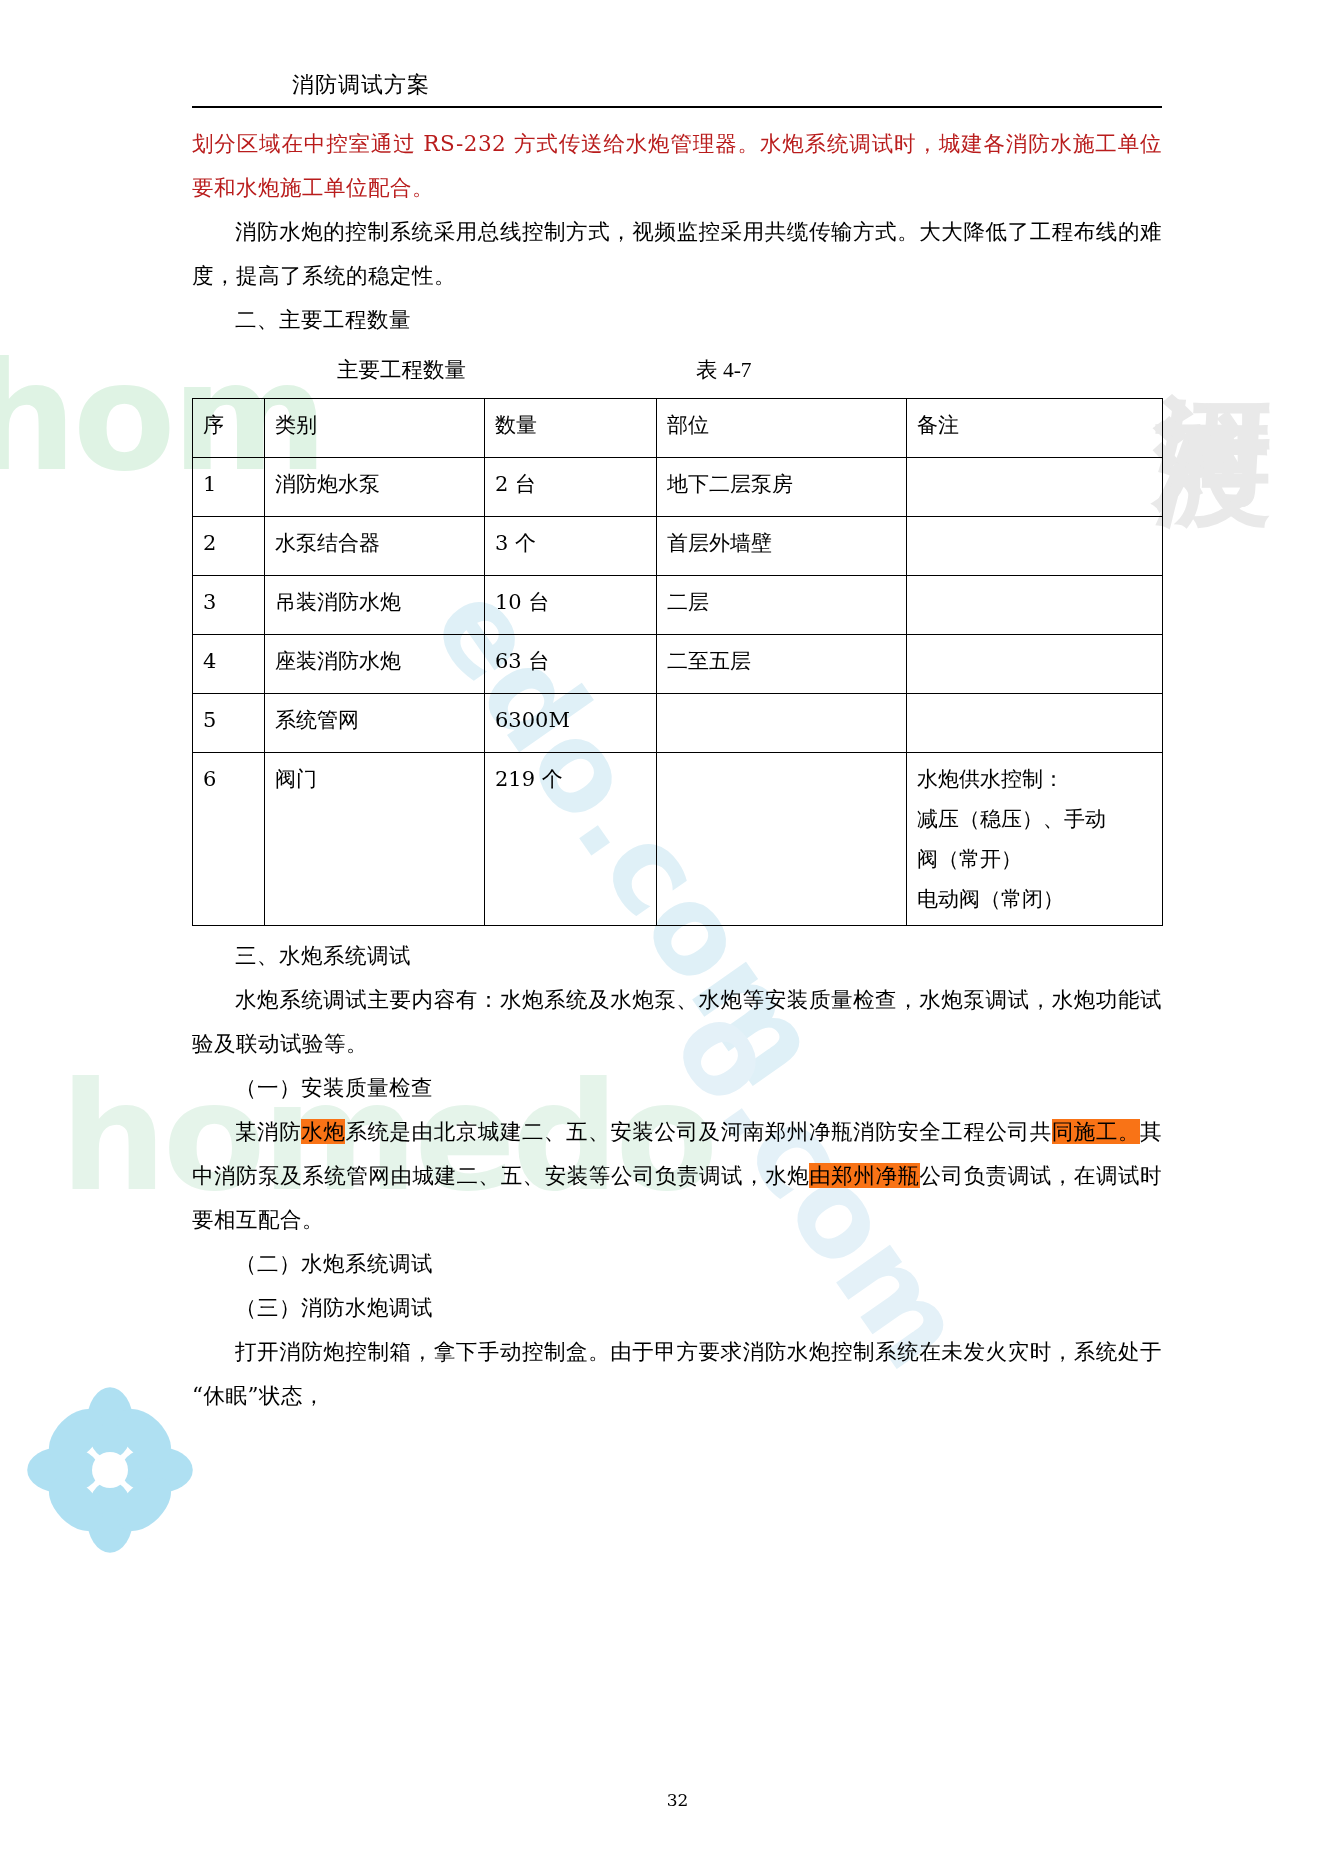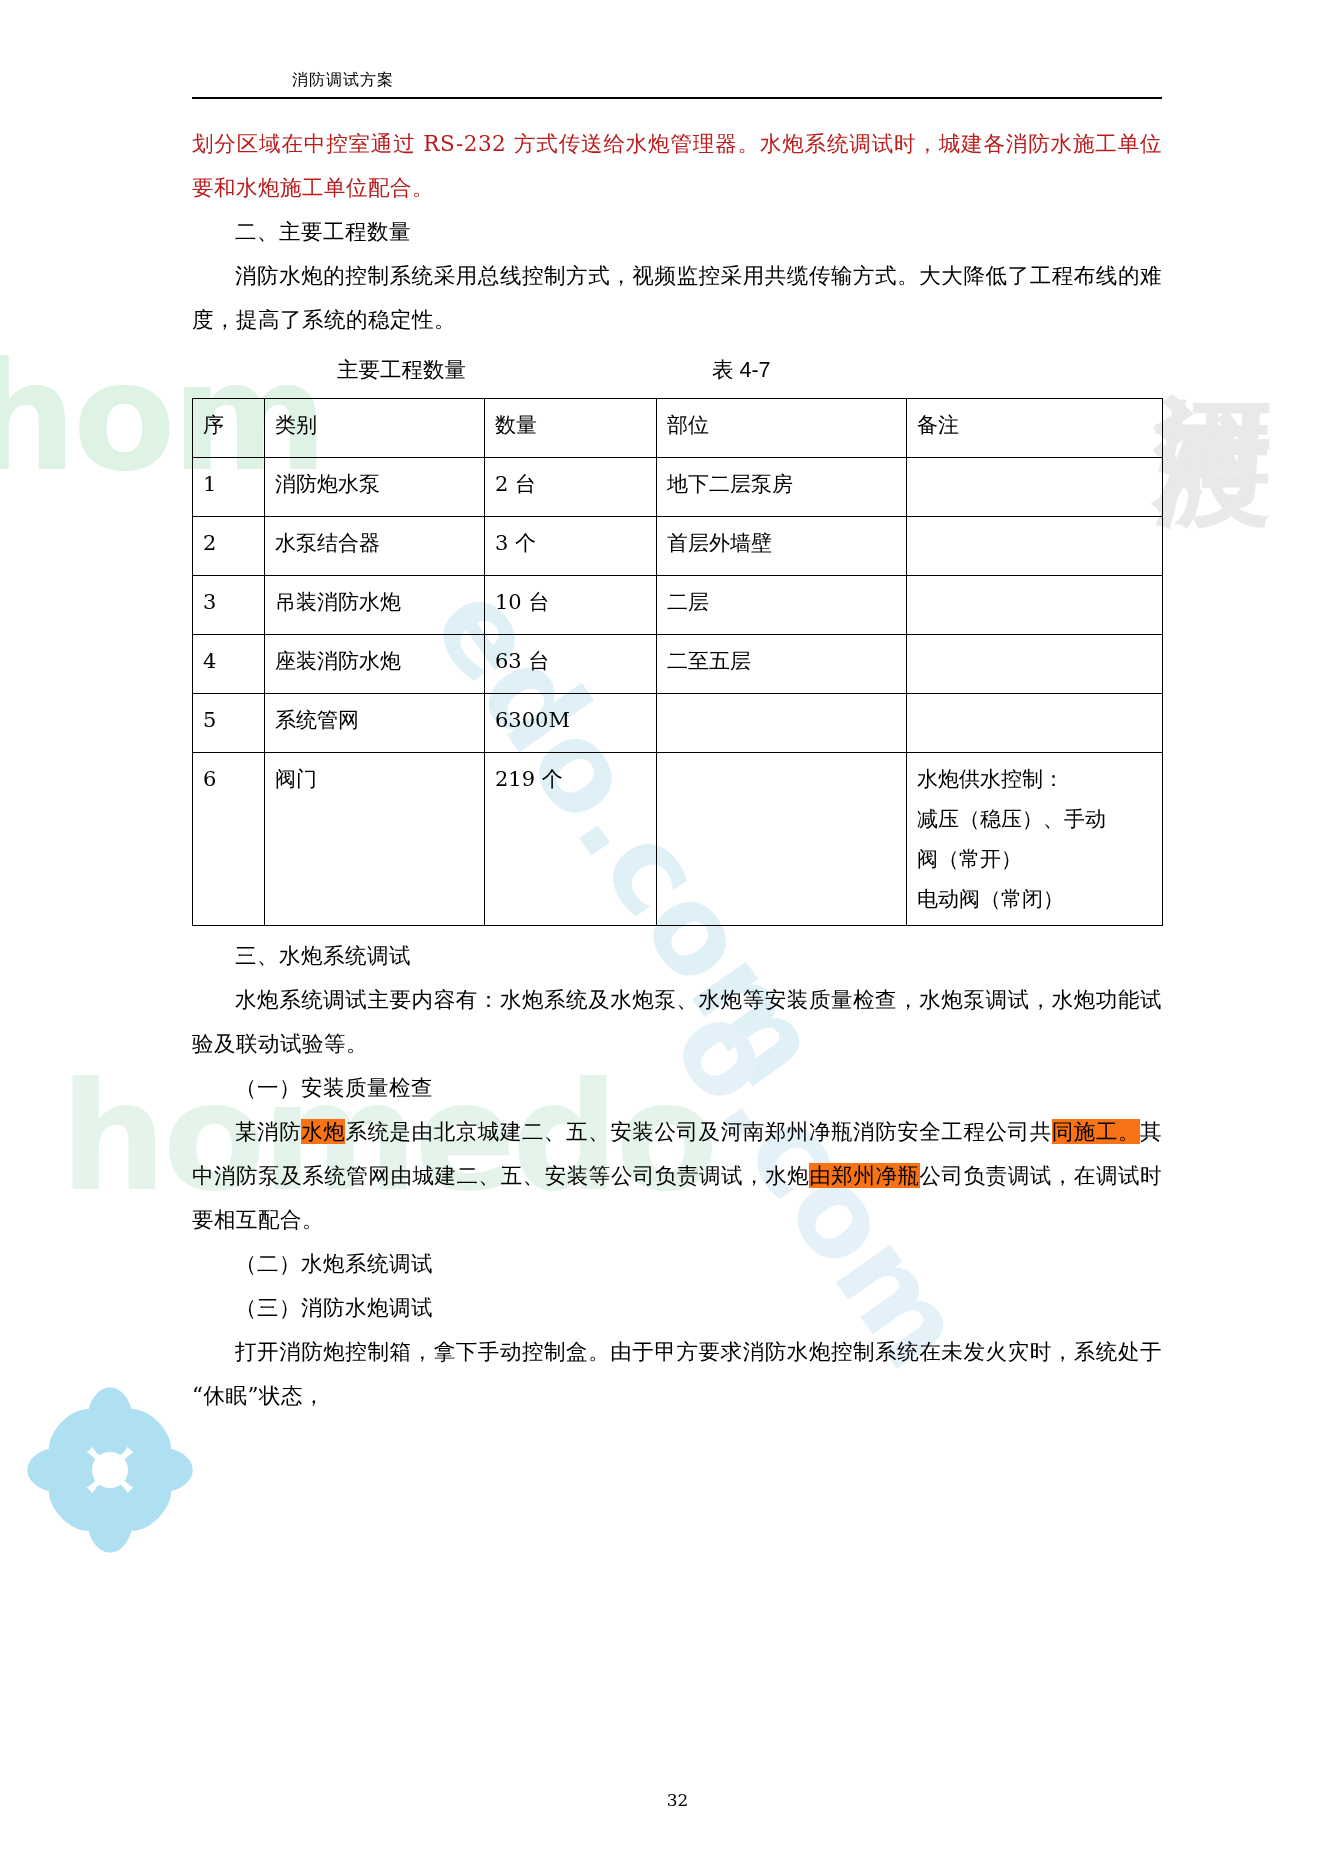--- a/index.html
+++ b/index.html
@@ -80,21 +80,21 @@
   }
 
   
   .header {
     position: absolute;
     left: 192px;
     top: 70px;
     width: 970px;
   }
   .header-title {
-    font-size: 16px;
+    font-size: 22px;
     letter-spacing: 1px;
     padding-bottom: 6px;
     padding-left: 100px;
   }
   .header-rule {
     border-bottom: 2.5px solid #000;
     width: 970px;
   }
 
   
@@ -125,22 +125,22 @@
     margin-bottom: 6px;
     position: relative;
     height: 44px;
   }
   .tbl-caption .c1 {
     position: absolute;
     left: 145px;
   }
   .tbl-caption .c2 {
     position: absolute;
-    left: 520px;
-    font-family: Liberation Sans, sans-serif;
+    left: 504px;
+    font-family: Liberation Serif, serif;
   }
 
   table.main {
     border-collapse: collapse;
     width: 970px;
     table-layout: fixed;
     margin-bottom: 8px;
   }
   table.main td {
     border: 1.5px solid #000;
@@ -196,23 +196,23 @@
 
   <div class="header">
     <div class="header-title">消防调试方案</div>
     <div class="header-rule"></div>
   </div>
 
   <div class="content">
 
     <p class="blue">划分区域在中控室通过 RS-232 方式传送给水炮管理器。水炮系统调试时，城建各消防水施工单位要和水炮施工单位配合。</p>
 
+    <p class="indent">消防水炮的控制系统采用总线控制方式，视频监控采用共缆传输方式。大大降低了工程布线的难度，提高了系统的稳定性。</p>
+
     <p class="indent">二、主要工程数量</p>
-
-    <p class="indent">消防水炮的控制系统采用总线控制方式，视频监控采用共缆传输方式。大大降低了工程布线的难度，提高了系统的稳定性。</p>
 
     <div class="tbl-caption">
       <span class="c1">主要工程数量</span>
       <span class="c2">表 4-7</span>
     </div>
 
     <table class="main">
       <colgroup>
         <col class="col-seq">
           <col class="col-type">

